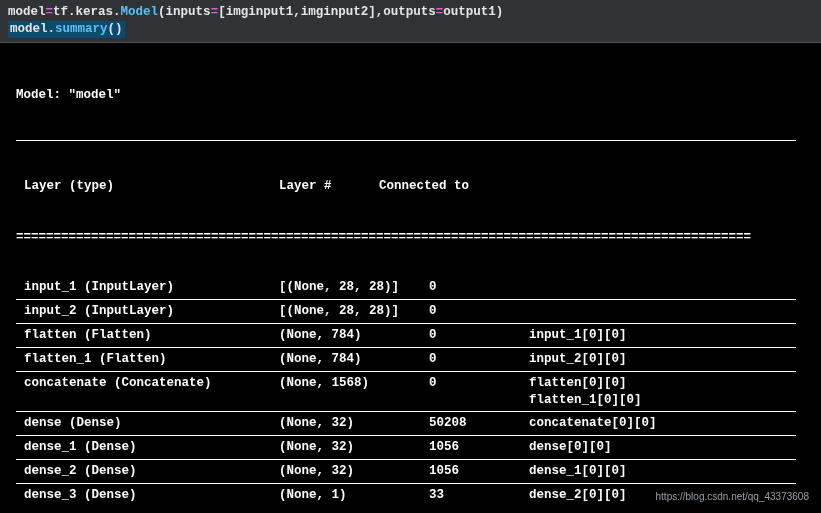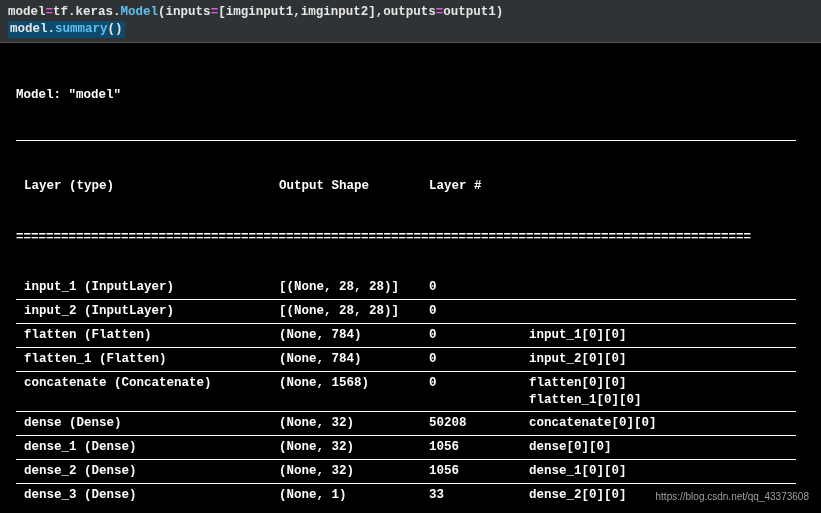--- a/index.html
+++ b/index.html
@@ -68,22 +68,22 @@
 <div class="code-bar">
   <div class="line"><span class="tok-var">model</span><span class="tok-op">=</span><span class="tok-var">tf</span><span class="tok-par">.</span><span class="tok-var">keras</span><span class="tok-par">.</span><span class="tok-cls">Model</span><span class="tok-par">(inputs</span><span class="tok-op">=</span><span class="tok-arg">[imginput1,imginput2],outputs</span><span class="tok-op">=</span><span class="tok-arg">output1)</span></div>
   <div class="line"><span class="highlight-run"><span class="tok-var">model</span><span class="tok-par">.</span><span class="tok-fn">summary</span><span class="tok-par">()</span></span></div>
 </div>
 
 <div class="output">
   <div>Model: "model"</div>
   <div class="underline-row"></div>
   <div class="row">
     <div class="c0">Layer (type)</div>
-    <div class="c1">Output Shape</div>
     <div class="c2">Layer #</div>
+    <div class="c3">Connected to</div>
   </div>
   <div class="eq-row">==================================================================================================</div>
   <div id="layer-rows"><div class="row"><div class="c0">input_1 (InputLayer)</div><div class="c1">[(None, 28, 28)]</div><div class="c2">0</div><div class="c3"></div></div><div class="underline-row"></div><div class="row"><div class="c0">input_2 (InputLayer)</div><div class="c1">[(None, 28, 28)]</div><div class="c2">0</div><div class="c3"></div></div><div class="underline-row"></div><div class="row"><div class="c0">flatten (Flatten)</div><div class="c1">(None, 784)</div><div class="c2">0</div><div class="c3"><div>input_1[0][0]</div></div></div><div class="underline-row"></div><div class="row"><div class="c0">flatten_1 (Flatten)</div><div class="c1">(None, 784)</div><div class="c2">0</div><div class="c3"><div>input_2[0][0]</div></div></div><div class="underline-row"></div><div class="row"><div class="c0">concatenate (Concatenate)</div><div class="c1">(None, 1568)</div><div class="c2">0</div><div class="c3"><div>flatten[0][0]</div><div>flatten_1[0][0]</div></div></div><div class="underline-row"></div><div class="row"><div class="c0">dense (Dense)</div><div class="c1">(None, 32)</div><div class="c2">50208</div><div class="c3"><div>concatenate[0][0]</div></div></div><div class="underline-row"></div><div class="row"><div class="c0">dense_1 (Dense)</div><div class="c1">(None, 32)</div><div class="c2">1056</div><div class="c3"><div>dense[0][0]</div></div></div><div class="underline-row"></div><div class="row"><div class="c0">dense_2 (Dense)</div><div class="c1">(None, 32)</div><div class="c2">1056</div><div class="c3"><div>dense_1[0][0]</div></div></div><div class="underline-row"></div><div class="row"><div class="c0">dense_3 (Dense)</div><div class="c1">(None, 1)</div><div class="c2">33</div><div class="c3"><div>dense_2[0][0]</div></div></div></div>
   
   
   
   
   
 </div>
 

